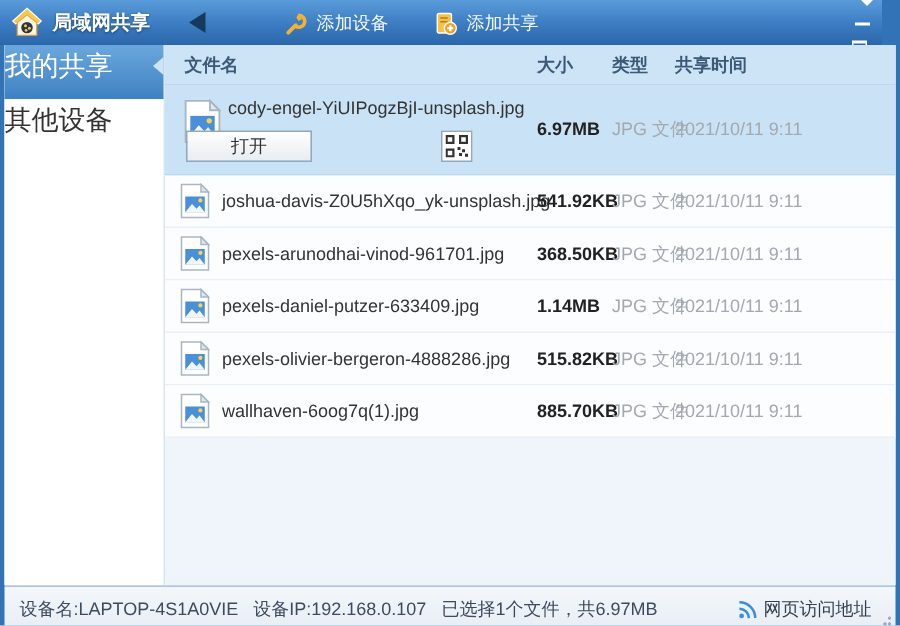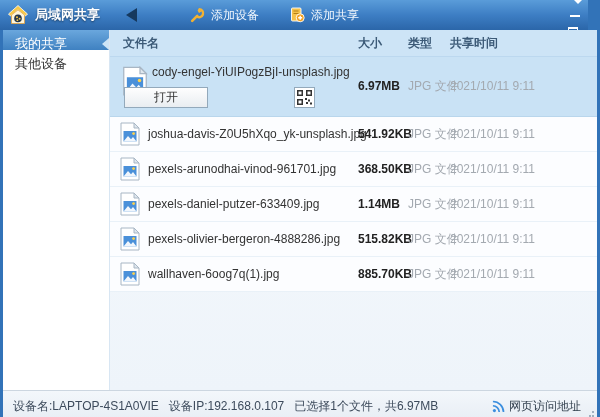--- a/index.html
+++ b/index.html
@@ -9,36 +9,36 @@
   .window { position:relative; width:600px; height:417px; background:#3273b8; overflow:hidden; }
 
   
   .titlebar { position:absolute; top:0; left:0; right:12px; height:30px;
     background:linear-gradient(#5a9cd9 0%, #3d7ec4 50%, #2b66a9 100%);
     display:flex; align-items:center; }
   .app-icon { margin-left:7px; width:22px; height:22px; flex:0 0 auto; }
   .title { color:#fff; font-weight:bold; font-size:13px; margin-left:6px; text-shadow:0 1px 2px rgba(0,0,0,.45); white-space:nowrap; }
   .nav-back { margin-left:26px; width:0; height:0; border-top:7px solid transparent; border-bottom:7px solid transparent; border-right:11px solid #16395e; cursor:pointer; }
   .nav-fwd  { margin-left:22px; width:0; height:0; border-top:7px solid transparent; border-bottom:7px solid transparent; border-left:11px solid #6fa0d26; border-left-color:#6ea3d4; }
-  .tool-btn { display:flex; align-items:center; gap:6px; margin-left:30px; color:#f4f9fe; font-size:12px; cursor:pointer; white-space:nowrap; }
+  .tool-btn { display:flex; align-items:flex-end; gap:6px; margin-left:30px; color:#f4f9fe; font-size:12px; cursor:pointer; white-space:nowrap; }
   .tb-right { margin-left:auto; display:flex; align-items:center;flex-direction:column; }
   .feedback { color:#eaf3fb; font-size:12px; cursor:pointer; white-space:nowrap; }
   .win-ctl { width:20px; height:16px; display:flex; align-items:center; justify-content:center; cursor:pointer; }
   .menu-icon { margin-left:16px; }
   .menu-icon .bar { display:block; width:10px; height:2px; background:#fff; margin-bottom:2px; }
   .menu-icon .tri { display:block; width:0; height:0; border-left:5px solid transparent; border-right:5px solid transparent; border-top:5px solid #fff; }
   .min-icon  { margin-left:10px; } .min-icon i { display:block; width:10px; height:2px; background:#fff; }
   .max-icon  { margin-left:6px; }  .max-icon i { display:block; width:10px; height:9px; border:1px solid #fff; border-top-width:2px; }
   .close-icon{ margin-left:10px; margin-right:6px; }
 
   
   .body { position:absolute; top:30px; left:3px; right:3px; height:360px; background:#fff; display:flex; }
 
   .sidebar { width:107px; background:#fff; border-right:1px solid #d8e6f3; }
-  .side-item { height:20px; line-height:28px; padding-left:12px; font-size:13px; color:#333; cursor:pointer; position:relative; white-space:nowrap; }
+  .side-item { height:36px; line-height:28px; font-size:18px; color:#333; cursor:pointer; position:relative; white-space:nowrap; }
   .side-item.selected { background:linear-gradient(#6aa7dd,#3f81c1); color:#fff; }
   .side-item.selected .notch { position:absolute; right:0; top:8px; width:0; height:0;
     border-top:6px solid transparent; border-bottom:6px solid transparent; border-right:7px solid #cde4f6; }
 
   .content { flex:1; position:relative; background:linear-gradient(#f7fafd,#eef4fa); overflow:hidden; }
   .thead { height:27px; background:#cde4f6; border-bottom:1px solid #bcd8ef; position:relative; }
   .th { position:absolute; top:0; line-height:26px; font-size:12px; color:#3c5a77; font-weight:bold; white-space:nowrap; }
   .col-name { left:13px; } .col-size { left:248px; } .col-type { left:298px; } .col-time { left:340px; }
 
   .row-selected { height:60px; background:#c9e2f5; border-bottom:1px solid #b9d6ec; position:relative; }

